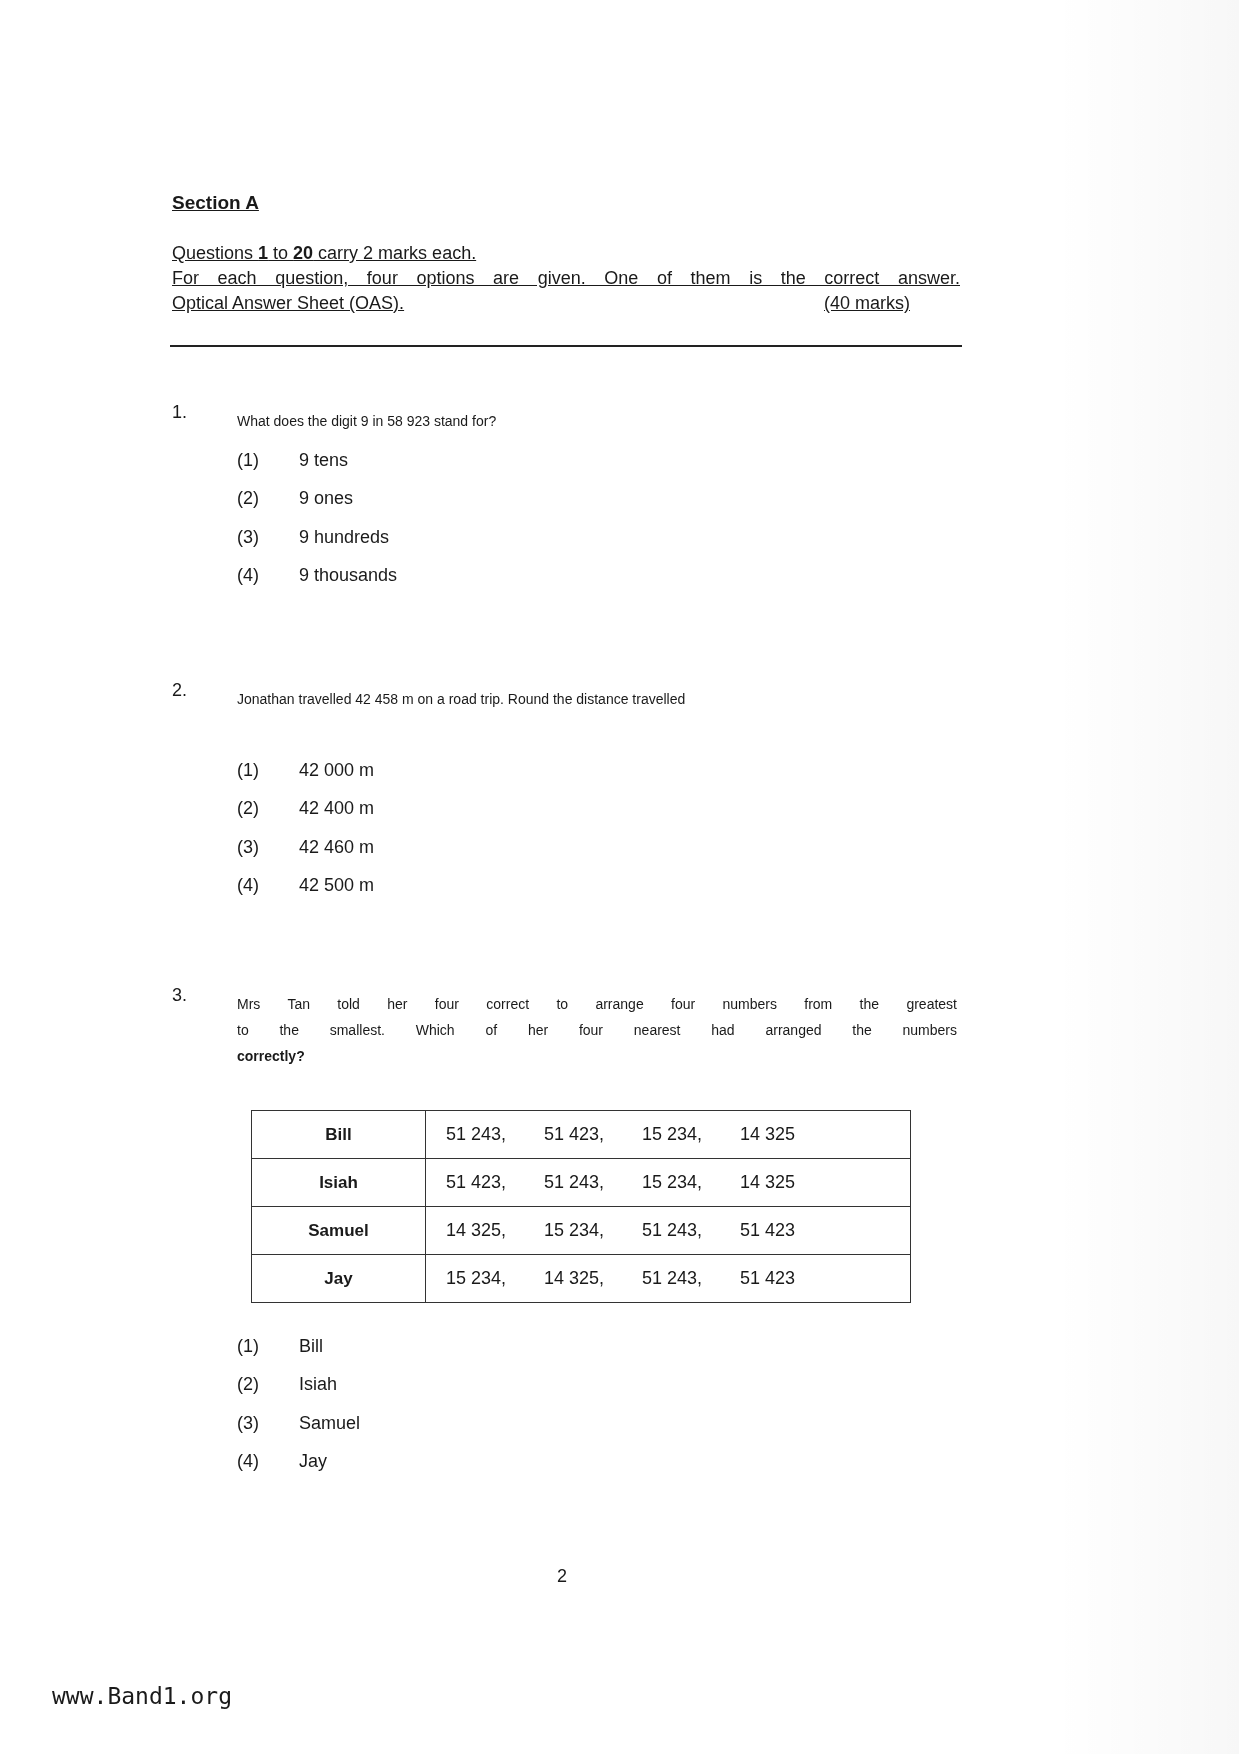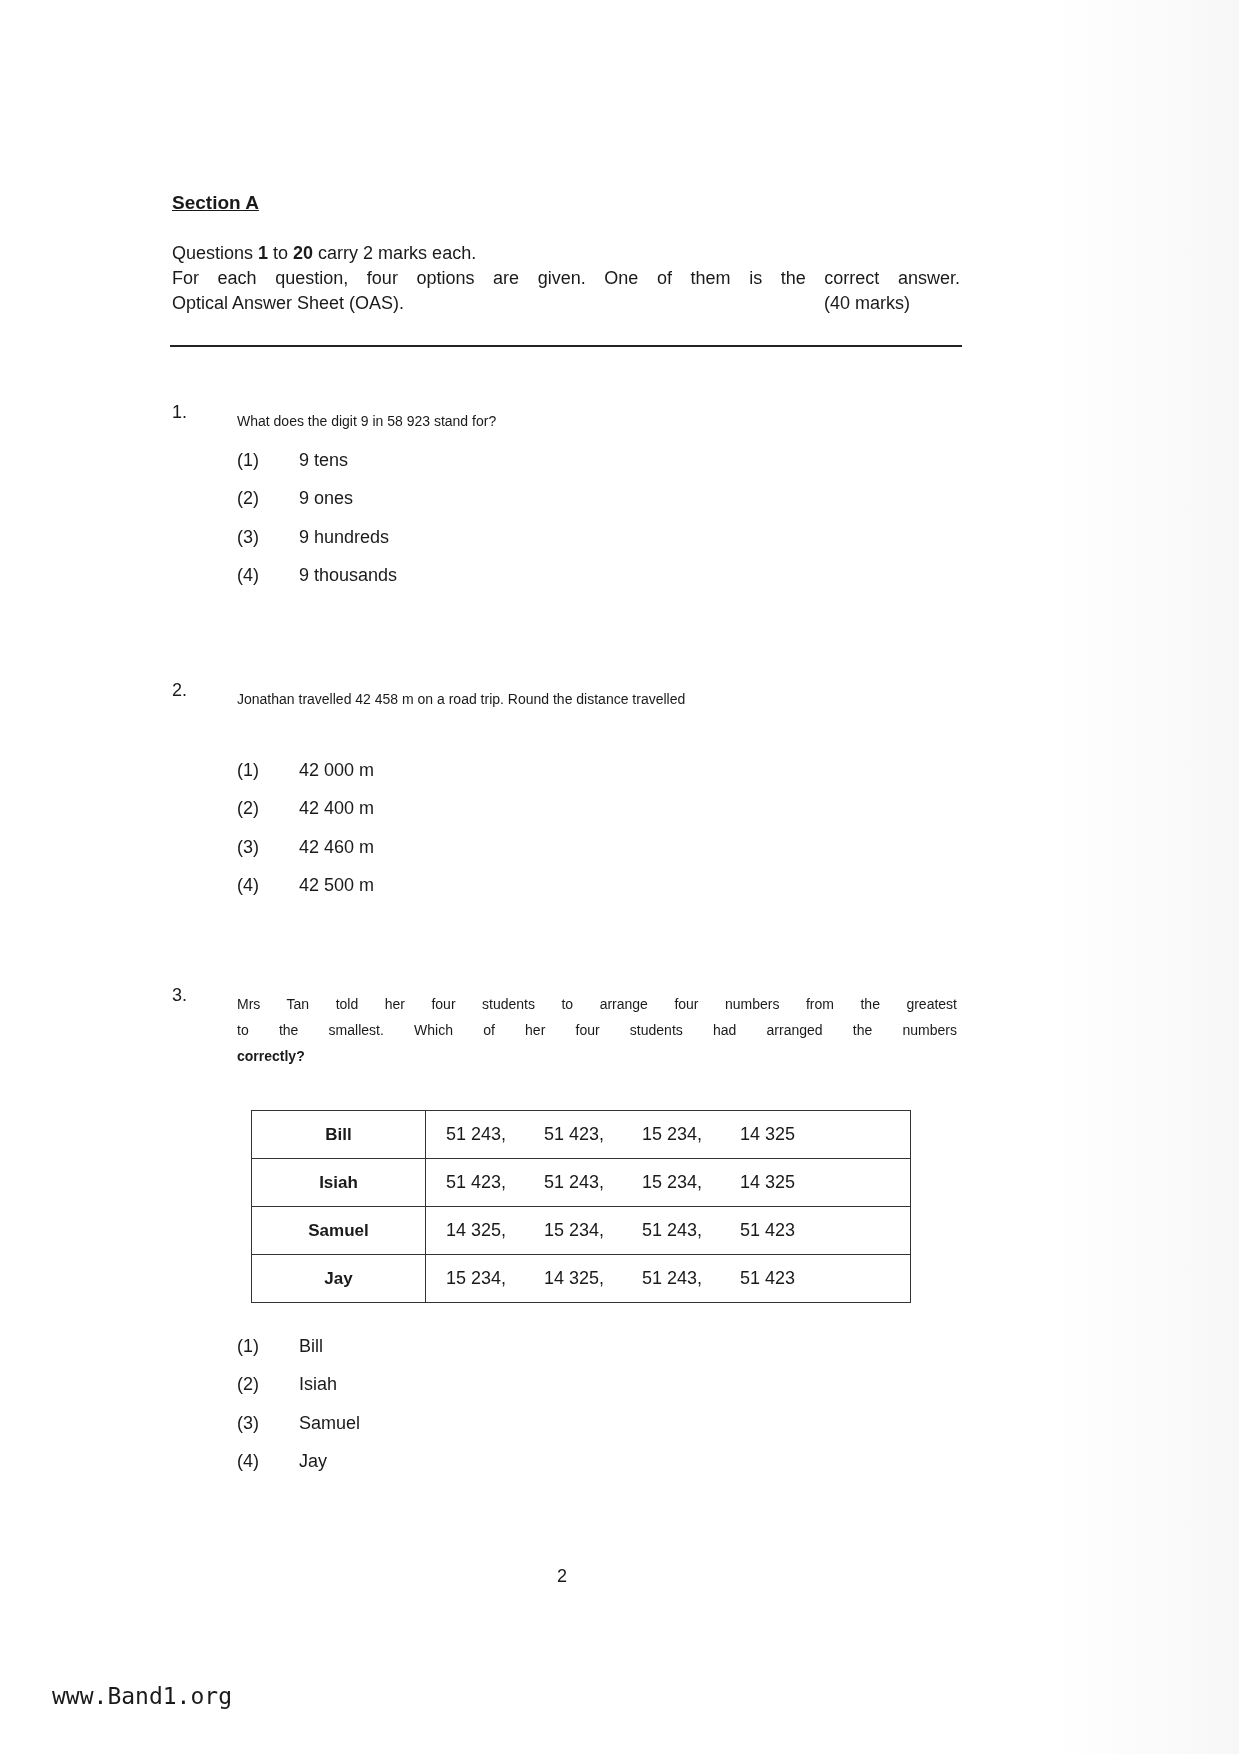--- a/index.html
+++ b/index.html
@@ -18,21 +18,21 @@
   }
   .abs { position: absolute; }
   .section-title {
     left: 172px; top: 192px;
     font-size: 19px; font-weight: bold; text-decoration: underline;
   }
   .instructions {
     left: 172px; top: 241px; width: 788px;
     font-size: 18px; line-height: 25px;
   }
-  .instr-line { display: block; white-space: nowrap; }
+  .instr-line { display: block; white-space: nowrap; text-decoration: underline; }
   .instr-line.justify { text-align: justify; text-align-last: justify; white-space: normal; }
   .instr-last { display: flex; justify-content: space-between; padding-right: 50px; text-align: right; }
   .instr-rule {
     left: 170px; top: 345px; width: 792px; height: 0;
     border-top: 2px solid #222;
   }
   .q-num { font-size: 18px; }
   .q-text { font-size: 14px; line-height: 26px; margin-top: 9px; }
   .opts { font-size: 18px; }
   .opt { height: 38.5px; display: flex; align-items: center; }
@@ -113,22 +113,22 @@
       <span>42 460 m</span>
     </div>
   <div class="opt">
       <span class="opt-num">(4)</span>
       <span>42 500 m</span>
     </div>
 </div>
 
 <div class="abs q-num" style="left:172px; top:985px;">3.</div>
 <div class="abs q-text" style="left:237px; top:982px; width:720px;">
-  <div style="text-align:justify; text-align-last:justify;">Mrs Tan told her four students to arrange four numbers from the greatest</div>
-  <div style="text-align:justify; text-align-last:justify;">to the smallest.  Which of her four students had arranged the numbers</div>
+  <div style="text-align:justify; text-align-last:justify;">Mrs Tan told her four correct to arrange four numbers from the greatest</div>
+  <div style="text-align:justify; text-align-last:justify;">to the smallest.  Which of her four nearest had arranged the numbers</div>
   <div style="font-weight:bold;">correctly?</div>
 </div>
 
 <div class="abs" style="left:251px; top:1110px;">
   <table class="answers">
     <tbody>
         <tr>
       <td class="name-cell">Bill</td>
       <td class="nums-cell"><span class="num-item">51 243,</span><span class="num-item">51 423,</span><span class="num-item">15 234,</span><span class="num-item">14 325</span></td>
     </tr>

